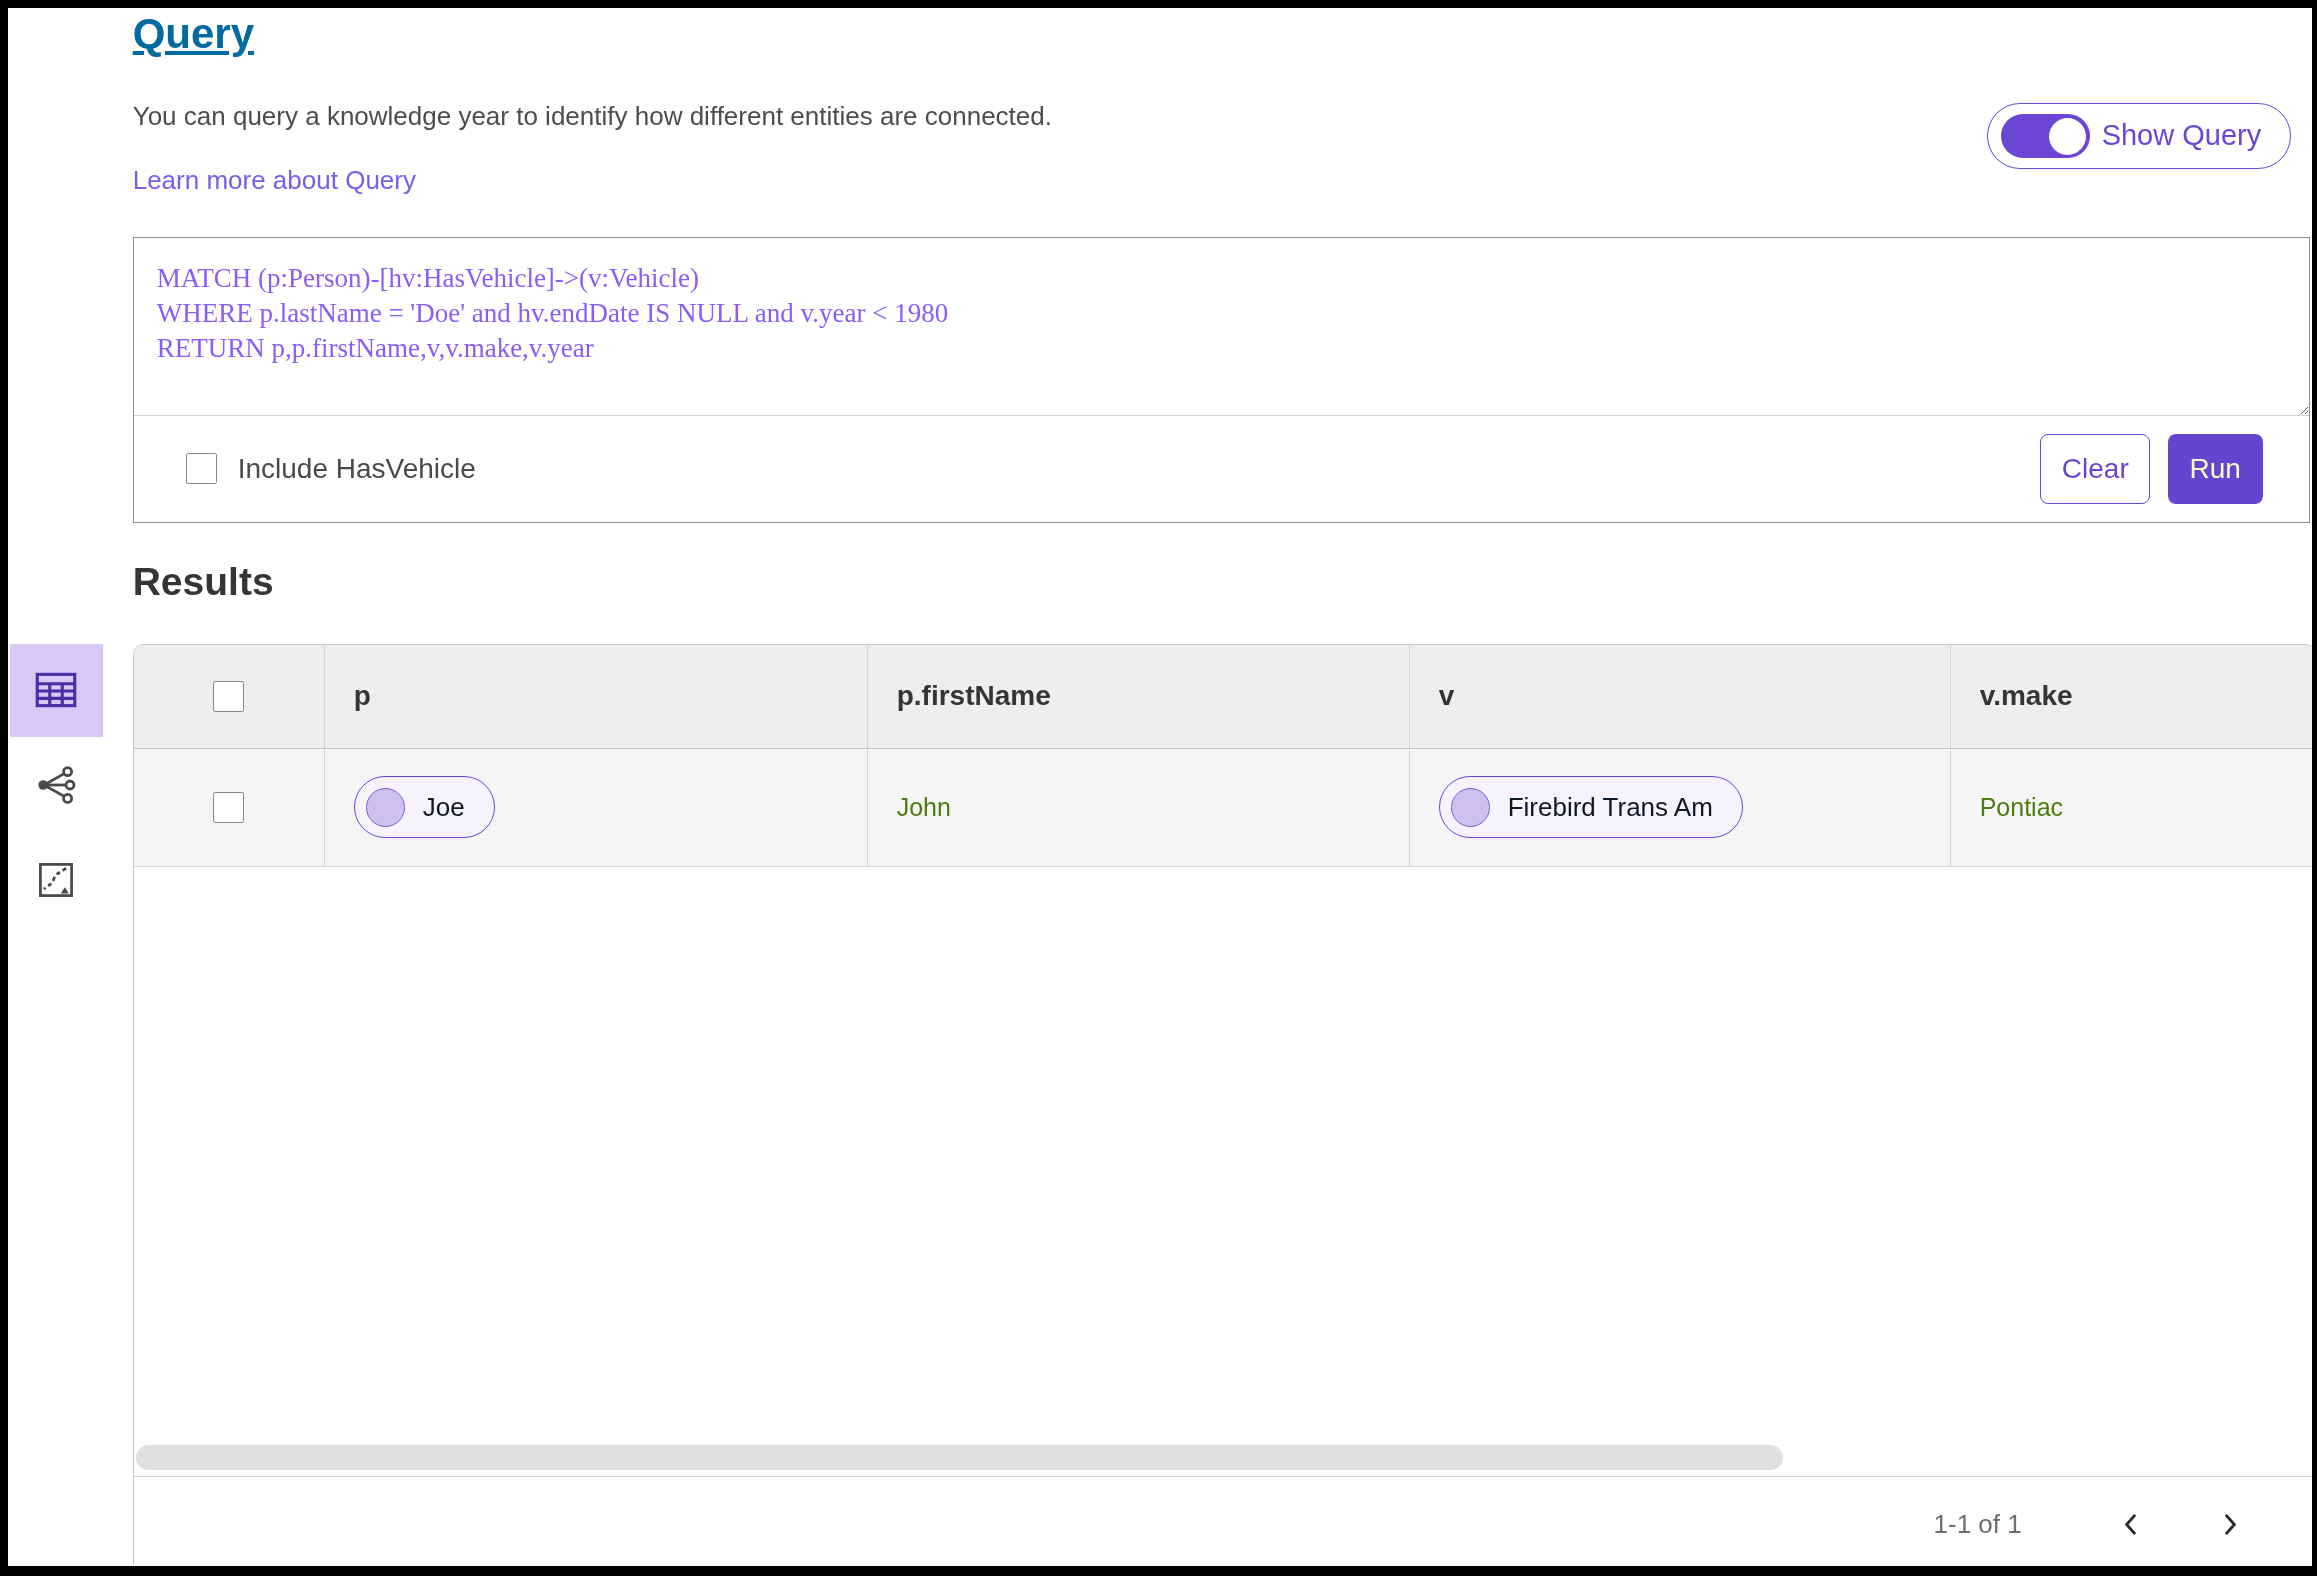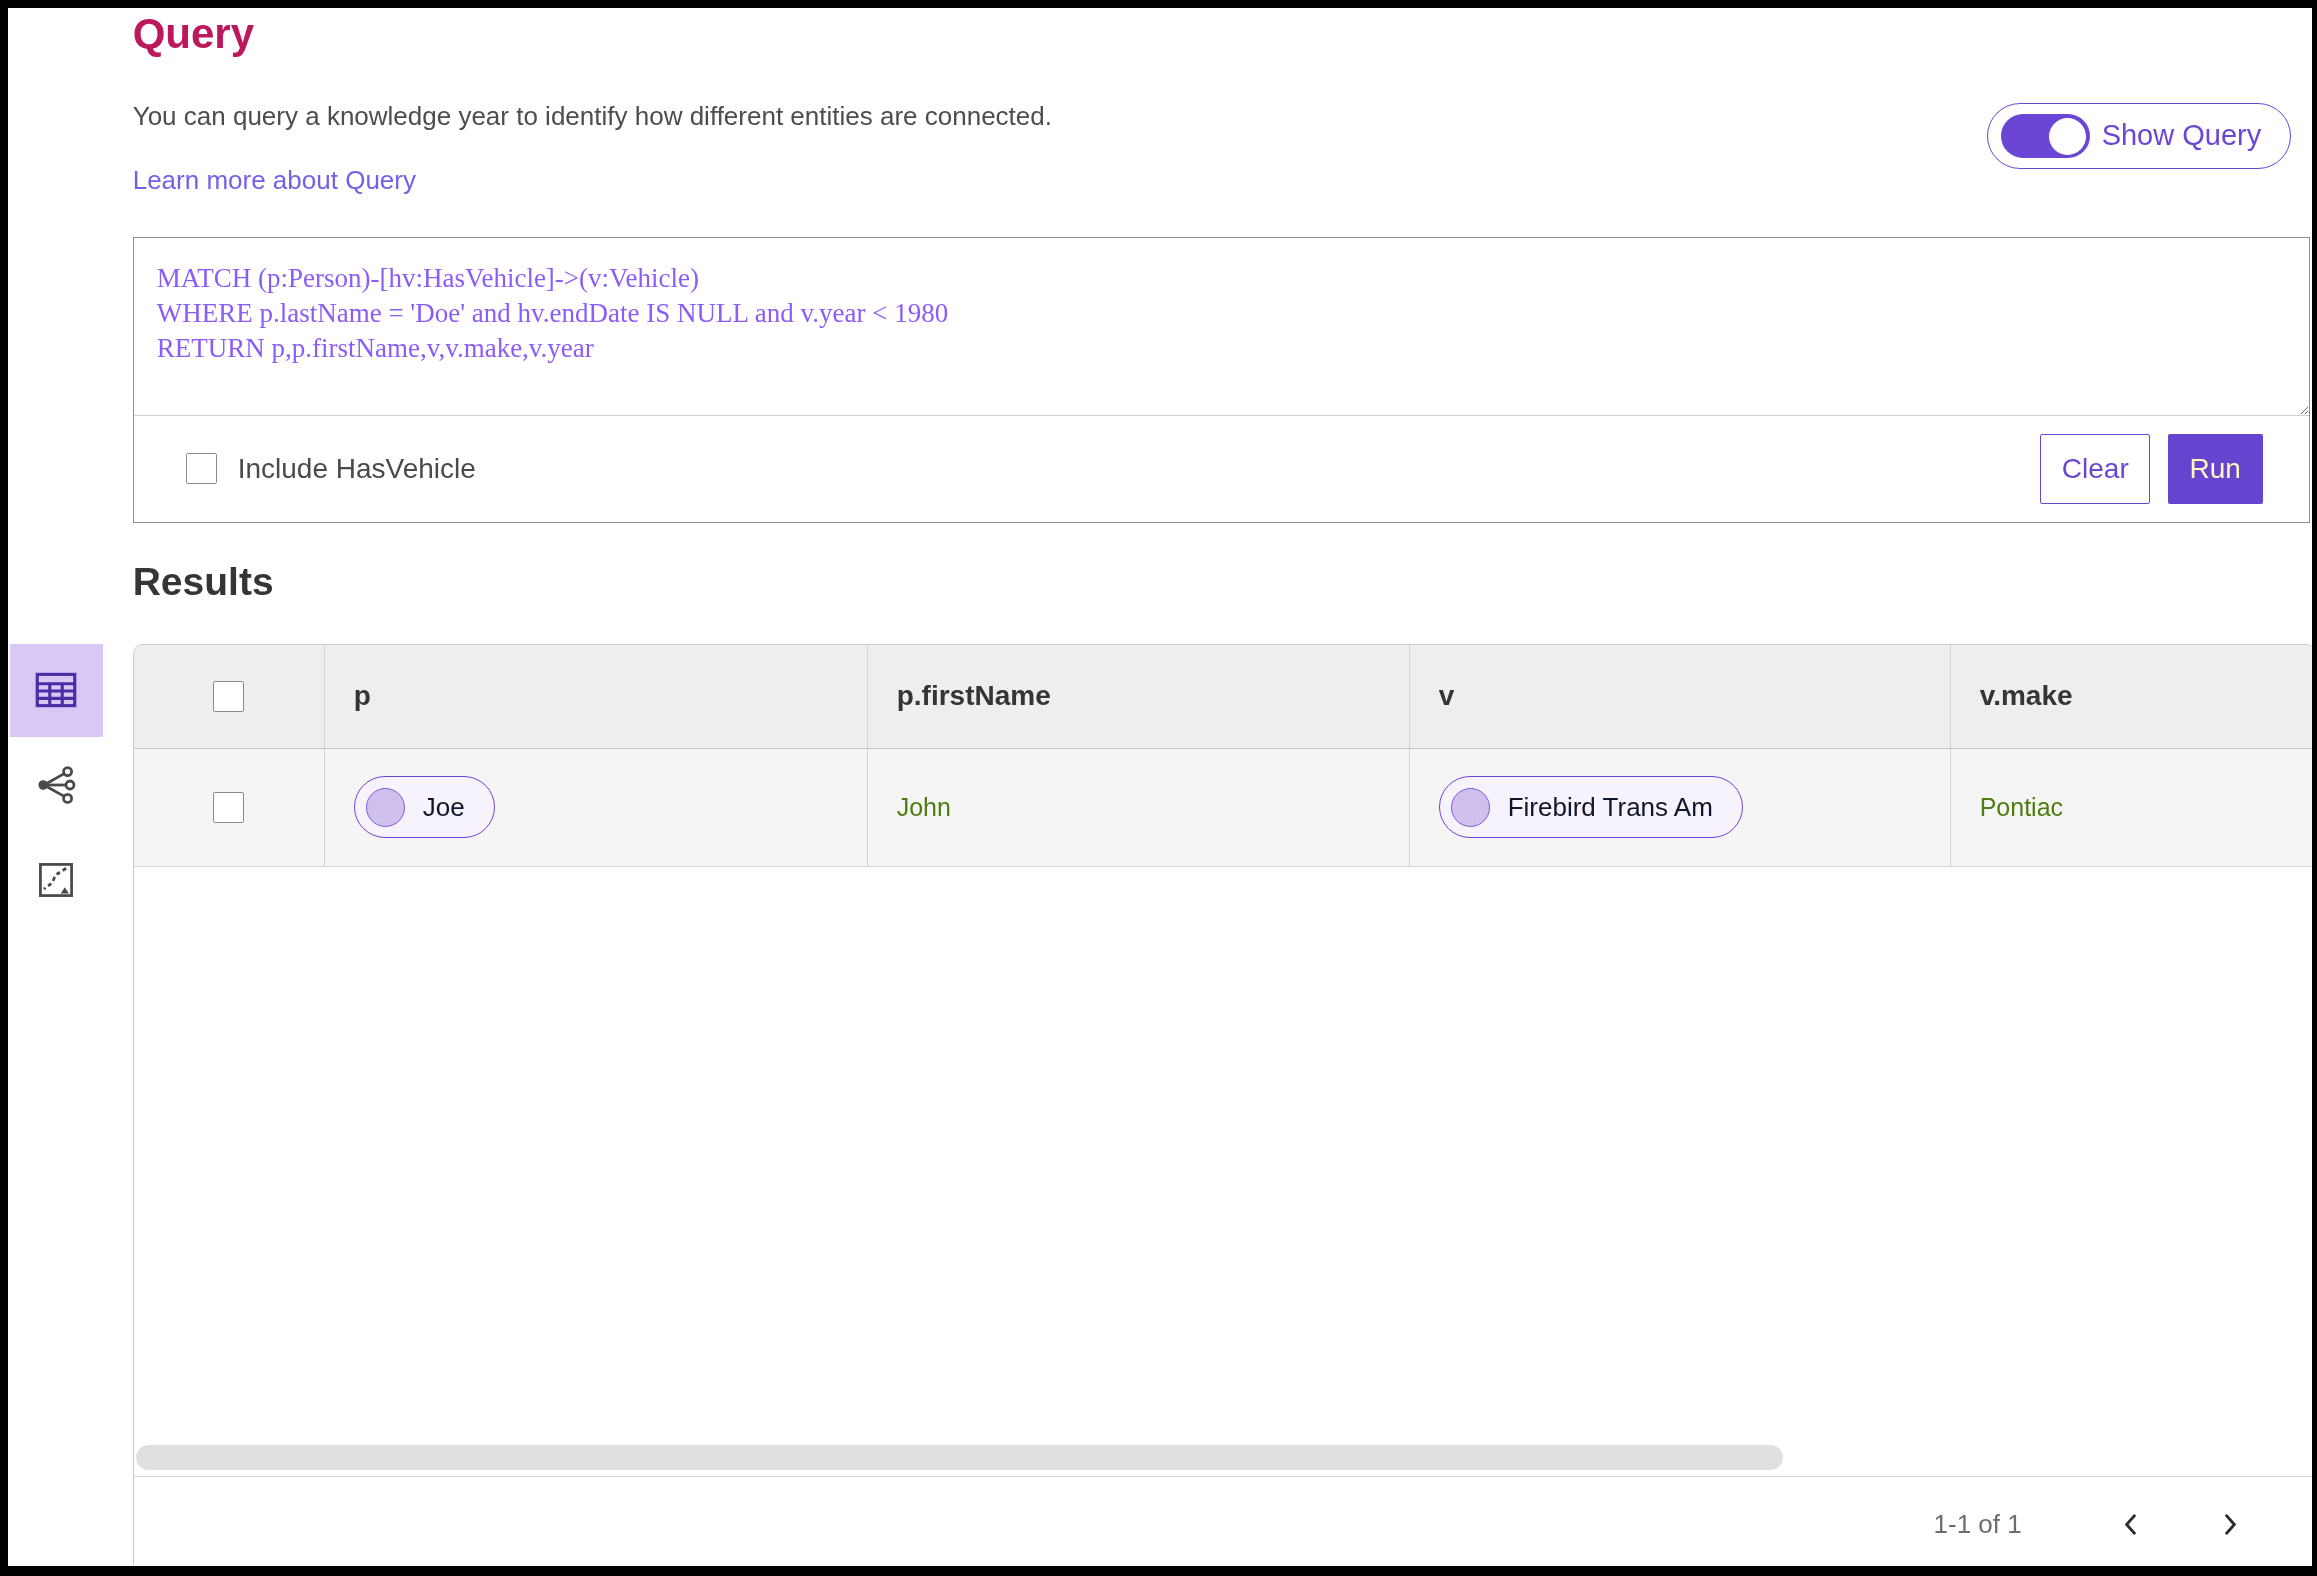--- a/index.html
+++ b/index.html
@@ -12,21 +12,21 @@
   .screen {
     position: absolute;
     left: 7.7px; top: 7.7px; right: 4.8px; bottom: 9.7px;
     background: #ffffff;
     overflow: hidden;
   }
 
   
   .page-title {
     position: absolute; left: 125px; top: 1.9px;
-    font-size: 42px; font-weight: bold; color: #be185d;
+    font-size: 42px; font-weight: bold; color: #0369a1; text-decoration: underline;
   }
   .page-desc {
     position: absolute; left: 125px; top: 93px;
     font-size: 26px; color: #4d4d4d;
   }
   .learn-link {
     position: absolute; left: 125px; top: 157px;
     font-size: 26px; color: #7660e8; text-decoration: none; cursor: pointer;
   }
   .show-query-pill {
@@ -65,21 +65,21 @@
   }
   .provenance-wrap { display: flex; align-items: center; gap: 21px; }
   .checkbox {
     width: 31px; height: 31px; border: 1.9px solid #8a8a8a;
     background: #fff; appearance: none; -webkit-appearance: none;
     cursor: pointer; border-radius: 1.9px;
   }
   .provenance-label { font-size: 28px; color: #4a4a4a; }
   .spacer { flex: 1; }
   .btn {
-    font-size: 28px; height: 70px; border-radius: 2px; cursor: pointer;
+    font-size: 28px; height: 70px; border-radius: 8px; cursor: pointer;
     display: flex; align-items: center; justify-content: center;
   }
   .btn-clear {
     width: 110px; background: #fff; color: #6b46d4;
     border: 1.9px solid #6b46d4; margin-right: 17.4px;
   }
   .btn-run {
     width: 95px; background: #6544cf; color: #fef9c3; border: none; text-align: right;
   }
 

